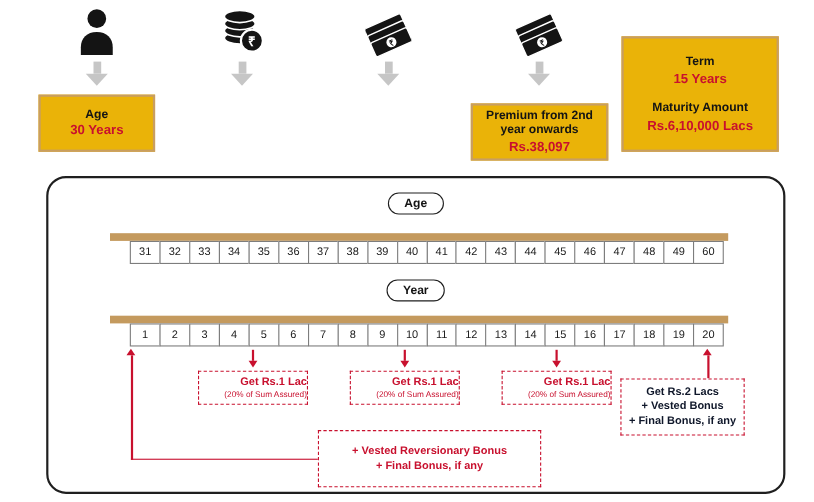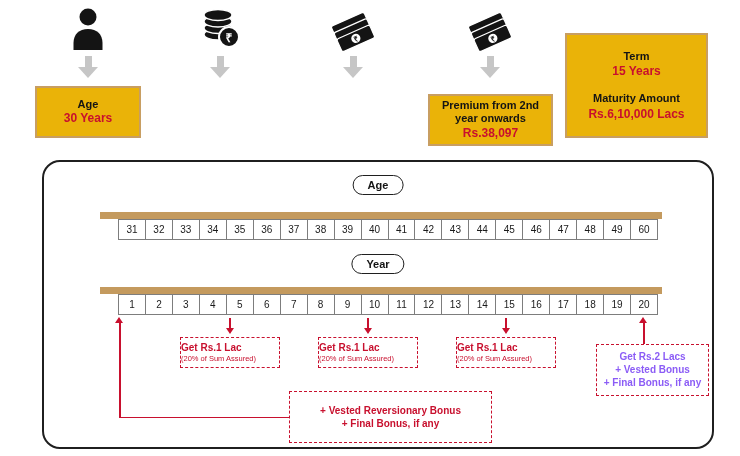--- a/index.html
+++ b/index.html
@@ -61,27 +61,27 @@
   .u20{left:595px;top:155px}
 
   .vline{position:absolute;width:1.6px;background:#C8102E}
   .hline{position:absolute;height:1.6px;background:#C8102E}
   .v1{left:75px;top:161px;height:95px}
   .h1{left:75px;top:254.5px;width:170px}
   .v20{left:599px;top:161px;height:21px}
 
   
   .payout{position:absolute;top:175px;width:100px;height:31px;border:1.2px dashed #C8102E;background:#fff;
-    display:flex;flex-direction:column;align-items:flex-start;justify-content:center;color:#C8102E;text-align:center}
+    display:flex;flex-direction:column;align-items:flex-end;justify-content:center;color:#C8102E;text-align:center}
   .payout .t{font-size:10px;font-weight:bold;line-height:1.2}
   .payout .s{font-size:7.5px;font-weight:normal;line-height:1.2}
   .p5{left:136px}.p10{left:274px}.p15{left:412px}
 
-  .maturity-box{position:absolute;left:552px;top:182px;width:113px;height:52px;border:1.2px dashed #C8102E;background:#fff;
-    display:flex;flex-direction:column;align-items:center;justify-content:center;color:#8b5cf6;text-align:center;gap:1px}
+  .maturity-box{position:absolute;left:520px;top:182px;width:113px;height:52px;border:1.2px dashed #C8102E;background:#fff;
+    display:flex;flex-direction:column;align-items:center;justify-content:center;color:#0f172a;text-align:center;gap:1px}
   .maturity-box div{font-size:10px;font-weight:bold;line-height:1.2}
 
   .nominee-box{position:absolute;left:245px;top:229px;width:203px;height:52px;border:1.2px dashed #C8102E;background:#fff;
     display:flex;flex-direction:column;align-items:center;justify-content:center;color:#C8102E;text-align:center;gap:1px}
   .nominee-box .big{font-size:13px;font-weight:bold;line-height:1.2}
   .nominee-box .small{font-size:10px;font-weight:bold;line-height:1.2}
 </style>
 </head>
 <body>
 

